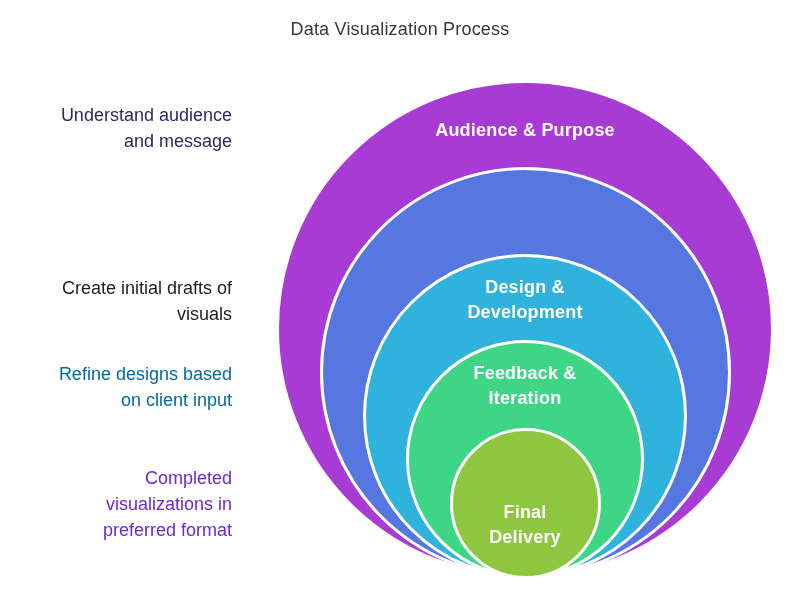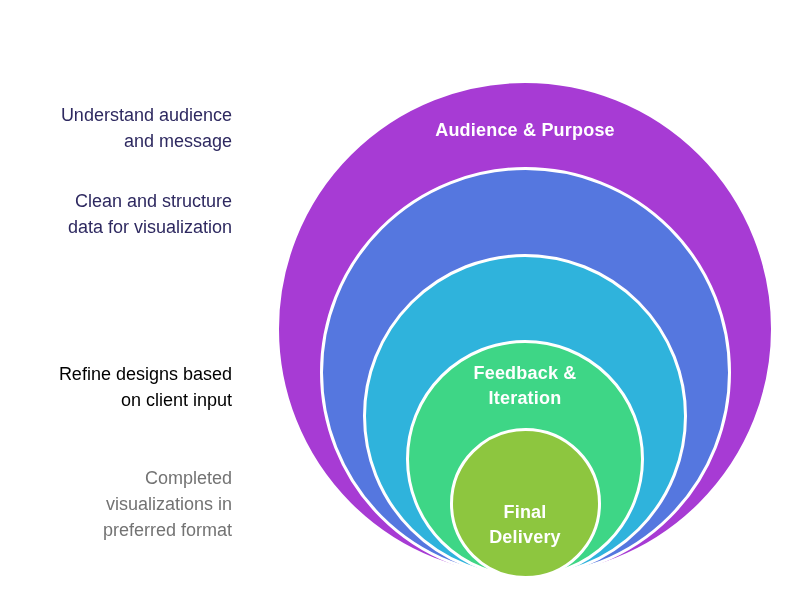--- a/index.html
+++ b/index.html
@@ -65,38 +65,41 @@
   .ring-label.l2 { top: 201px; }
   .ring-label.l3 { top: 275px; }
   .ring-label.l4 { top: 361px; }
   .ring-label.l5 { top: 500px; }
 </style>
 </head>
 <body>
 
 <div class="canvas">
 
+  <div class="title" style="color: rgb(55, 56, 61);">Data Visualization Process</div>
 
   <div class="annotations">
     <div class="annotation a1" style="color: rgb(46, 41, 96);">Understand audience
 and message</div>
-    <div class="annotation a2" style="color: rgb(46, 41, 96);">Clean and structure
-data for visualization</div>
-    <div class="annotation a4" style="color: #000000; padding-left: 12px;">Refine designs based
+    <div class="annotation a3" style="color: rgb(30, 30, 30);">Create initial drafts of
+visuals</div>
+    <div class="annotation a4" style="color: #0369a1; padding-left: 12px;">Refine designs based
 on client input</div>
-    <div class="annotation a5" style="color: #737373;">Completed
+    <div class="annotation a5" style="color: #6d28d9;">Completed
 visualizations in
 preferred format</div>
   </div>
 
   <div class="ring r1" style="background-color: rgb(167, 59, 212);"></div>
   <div class="ring r2" style="background-color: rgb(85, 119, 223);"></div>
   <div class="ring r3" style="background-color: rgb(47, 179, 220);"></div>
   <div class="ring r4" style="background-color: rgb(62, 214, 134);"></div>
   <div class="ring r5" style="background-color: rgb(141, 198, 63);"></div>
 
   <div class="ring-label l1">Audience &amp; Purpose</div>
+  <div class="ring-label l3">Design &amp;
+Development</div>
   <div class="ring-label l4">Feedback &amp;
 Iteration</div>
   <div class="ring-label l5">Final
 Delivery</div>
 
 </div>
 
 </body></html>

